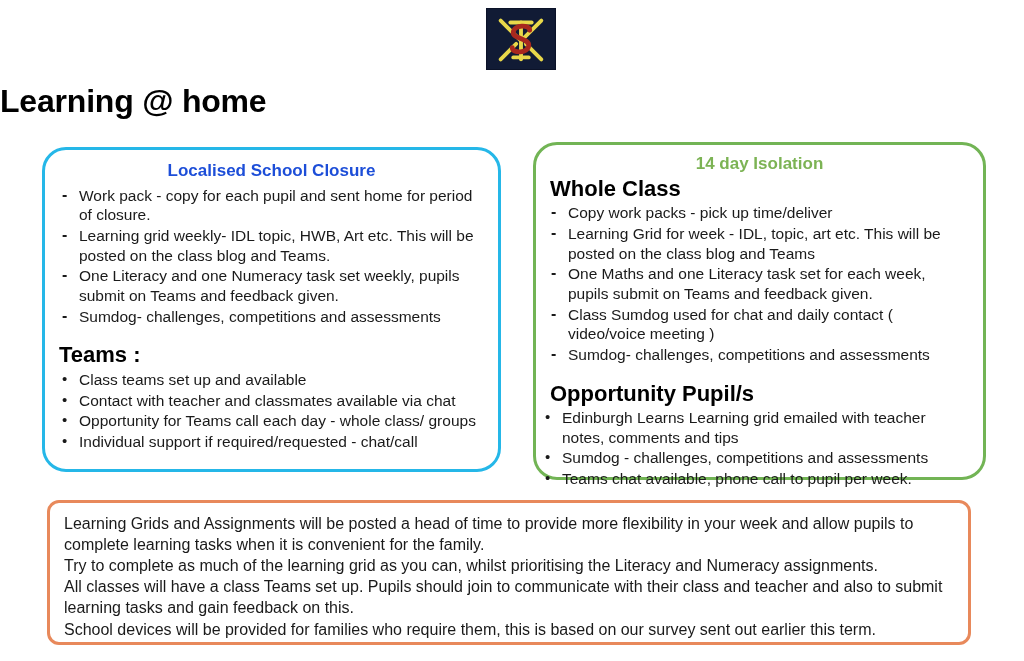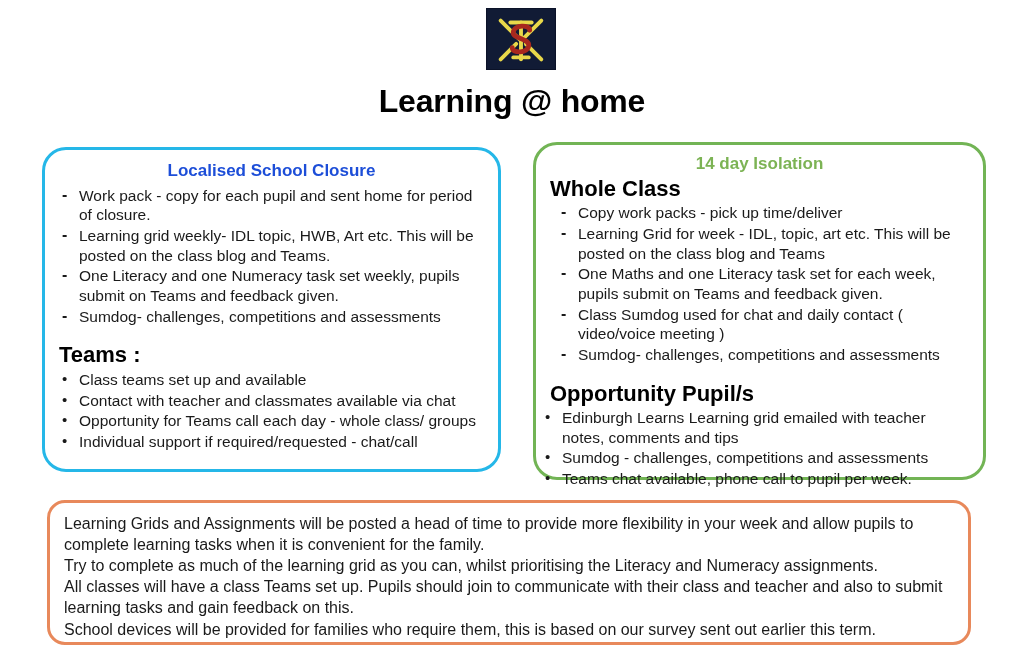--- a/index.html
+++ b/index.html
@@ -28,21 +28,20 @@
     box-sizing: border-box;
   }
   #logo svg { display: block; width: 100%; height: 100%; }
 
   
   #page-title {
     position: absolute;
     left: 0;
     top: 84px;
     width: 1024px;
-    text-align: center;
     font-size: 32px;
     font-weight: bold;
     letter-spacing: -0.2px;
     color: #000000;
     line-height: 1.1;
   }
 
   
   .panel {
     position: absolute;
@@ -63,21 +62,21 @@
     width: 453px;
     height: 338px;
     border: 3px solid #72b455;
   }
   #panel-note {
     left: 47px;
     top: 500px;
     width: 924px;
     height: 145px;
     border: 3px solid #e8895b;
-    border-radius: 18px;
+    border-radius: 12px;
   }
 
   
   .panel-heading {
     text-align: center;
     font-weight: bold;
     font-size: 17px;
     line-height: 1.1;
   }
   #heading-closure { color: #1d4ed8; margin: 12px 0 5px 0; }
@@ -118,21 +117,21 @@
   ul.dotlist li:before {
     content: "\2022";
     position: absolute;
     left: 5px;
     top: -1px;
     font-size: 15px;
   }
 
   #panel-closure ul.dashlist { padding-left: 12px; }
   #panel-closure ul.dotlist  { padding-left: 12px; }
-  #panel-isolation ul.dashlist { padding-left: 20px; padding-right: 14px; }
+  #panel-isolation ul.dashlist { padding-left: 10px; padding-right: 14px; }
   #panel-isolation ul.dotlist  { padding-left: 4px; padding-right: 14px; }
 
   
   #note-body {
     padding: 10px 14px 0 14px;
   }
   #note-body p {
     margin: 0;
     font-size: 16px;
     line-height: 1.32;

